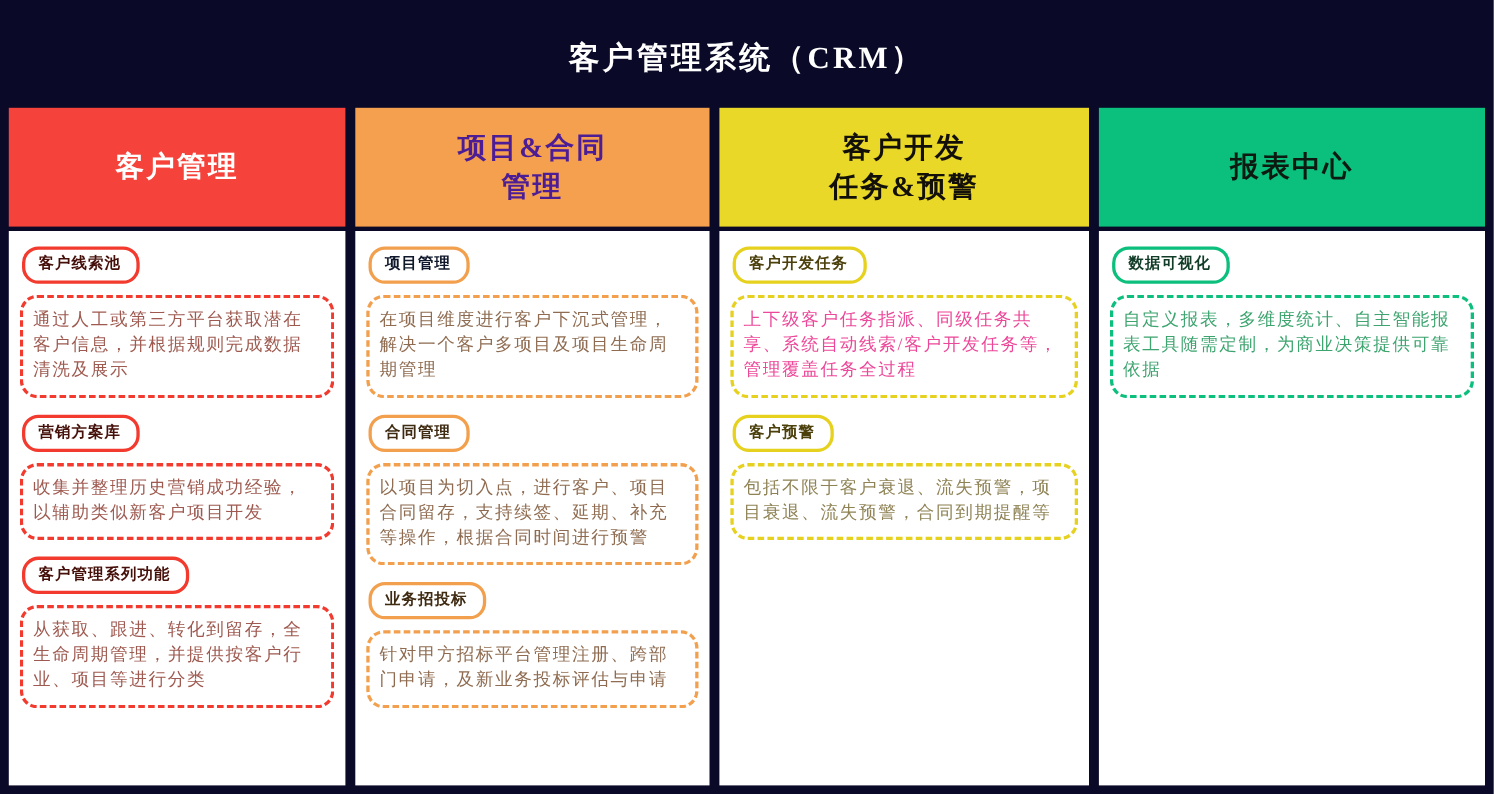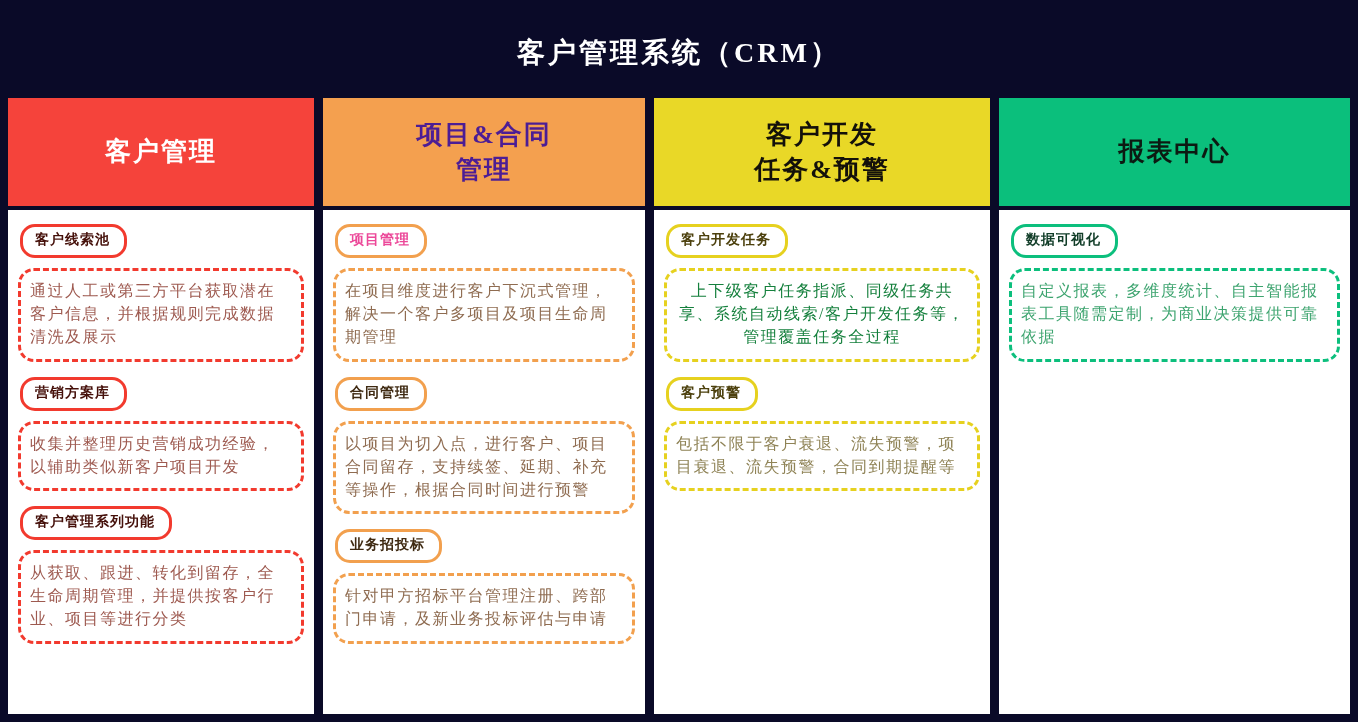--- a/index.html
+++ b/index.html
@@ -88,36 +88,36 @@
           <div><div class="label-box" style="border-color: rgb(242, 58, 46); color: rgb(69, 16, 10);">客户管理系列功能</div></div>
           <div class="desc-box" style="border-color: rgb(242, 58, 46); color: rgb(158, 90, 80);">从获取、跟进、转化到留存，全生命周期管理，并提供按客户行业、项目等进行分类</div>
         </div>
       </section>
       <section class="column">
         <header class="column-header" style="background: rgb(244, 160, 79); color: #4c1d95;">
           <div>项目&amp;合同</div>
           <div>管理</div>
         </header>
         <div class="column-body">
-          <div><div class="label-box" style="border-color: rgb(242, 160, 78); color: #ec4899;">项目管理</div></div>
+          <div><div class="label-box" style="border-color: rgb(242, 160, 78); color: #0f172a;">项目管理</div></div>
           <div class="desc-box" style="border-color: rgb(242, 160, 78); color: rgb(143, 108, 81);">在项目维度进行客户下沉式管理，解决一个客户多项目及项目生命周期管理</div>
           <div><div class="label-box" style="border-color: rgb(242, 160, 78); color: rgb(63, 42, 18);">合同管理</div></div>
           <div class="desc-box" style="border-color: rgb(242, 160, 78); color: rgb(143, 108, 81);">以项目为切入点，进行客户、项目合同留存，支持续签、延期、补充等操作，根据合同时间进行预警</div>
           <div><div class="label-box" style="border-color: rgb(242, 160, 78); color: rgb(63, 42, 18);">业务招投标</div></div>
           <div class="desc-box" style="border-color: rgb(242, 160, 78); color: rgb(143, 108, 81);">针对甲方招标平台管理注册、跨部门申请，及新业务投标评估与申请</div>
         </div>
       </section>
       <section class="column">
         <header class="column-header" style="background: rgb(233, 216, 39); color: rgb(19, 16, 10);">
           <div>客户开发</div>
           <div>任务&amp;预警</div>
         </header>
         <div class="column-body">
           <div><div class="label-box" style="border-color: rgb(230, 209, 31); color: rgb(76, 64, 13);">客户开发任务</div></div>
-          <div class="desc-box" style="border-color: rgb(230, 209, 31); color: #15803d; text-align: center;">上下级客户任务指派、同级任务共享、系统自动线索/客户开发任务等，管理覆盖任务全过程</div>
+          <div class="desc-box" style="border-color: rgb(230, 209, 31); color: #ec4899;">上下级客户任务指派、同级任务共享、系统自动线索/客户开发任务等，管理覆盖任务全过程</div>
           <div><div class="label-box" style="border-color: rgb(230, 209, 31); color: rgb(76, 64, 13);">客户预警</div></div>
           <div class="desc-box" style="border-color: rgb(230, 209, 31); color: rgb(143, 131, 86);">包括不限于客户衰退、流失预警，项目衰退、流失预警，合同到期提醒等</div>
         </div>
       </section>
       <section class="column">
         <header class="column-header" style="background: rgb(11, 191, 124); color: rgb(12, 26, 18);">
           <div>报表中心</div>
         </header>
         <div class="column-body">
           <div><div class="label-box" style="border-color: rgb(12, 191, 125); color: rgb(17, 61, 40);">数据可视化</div></div>

